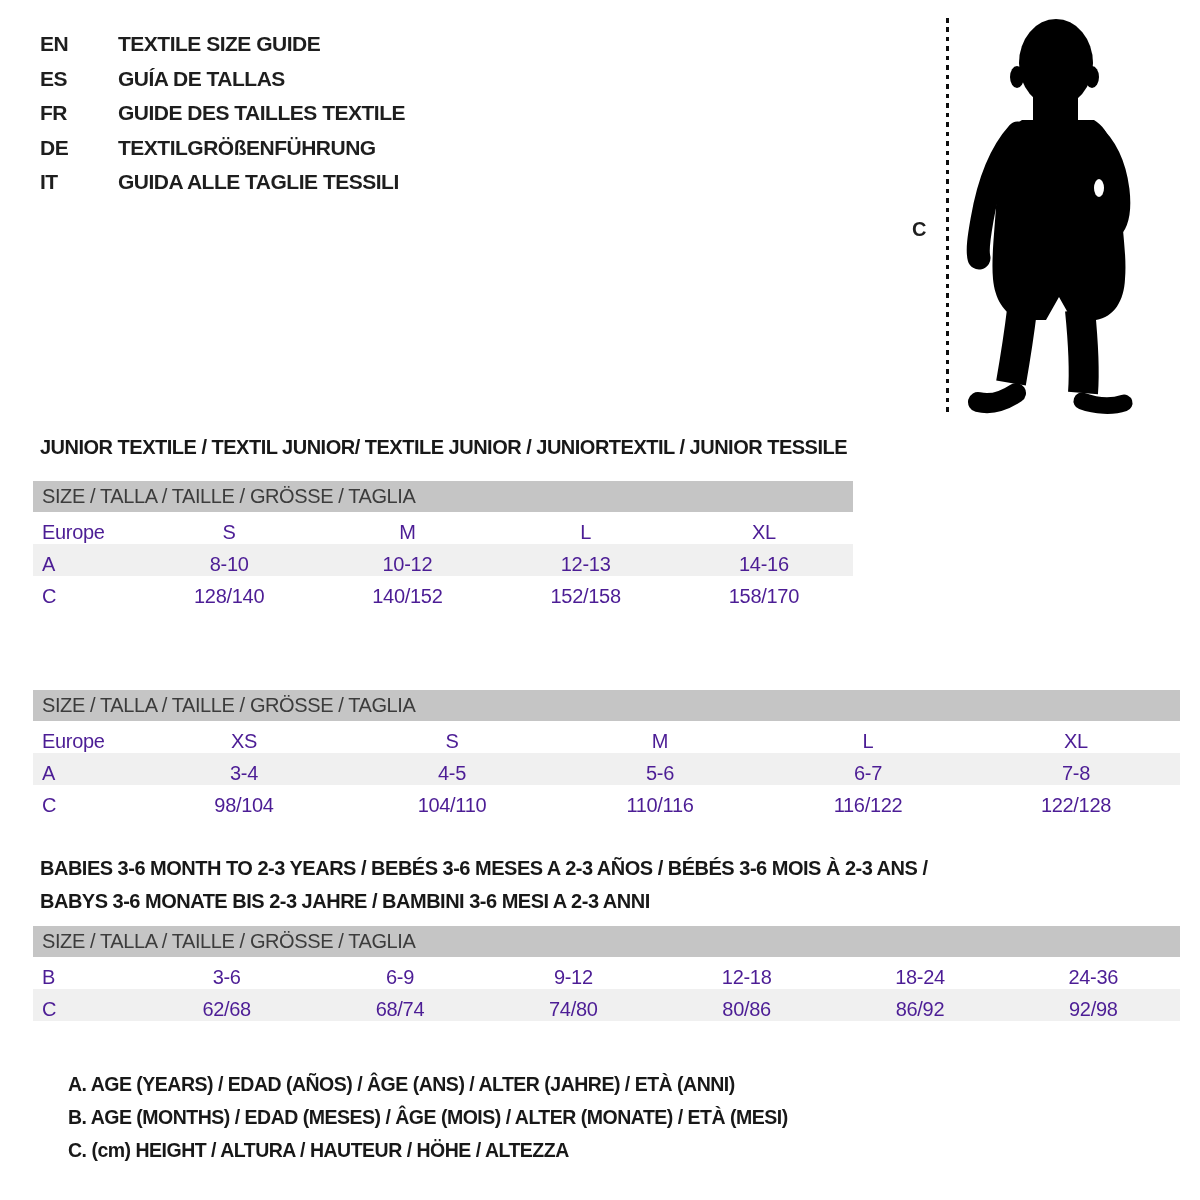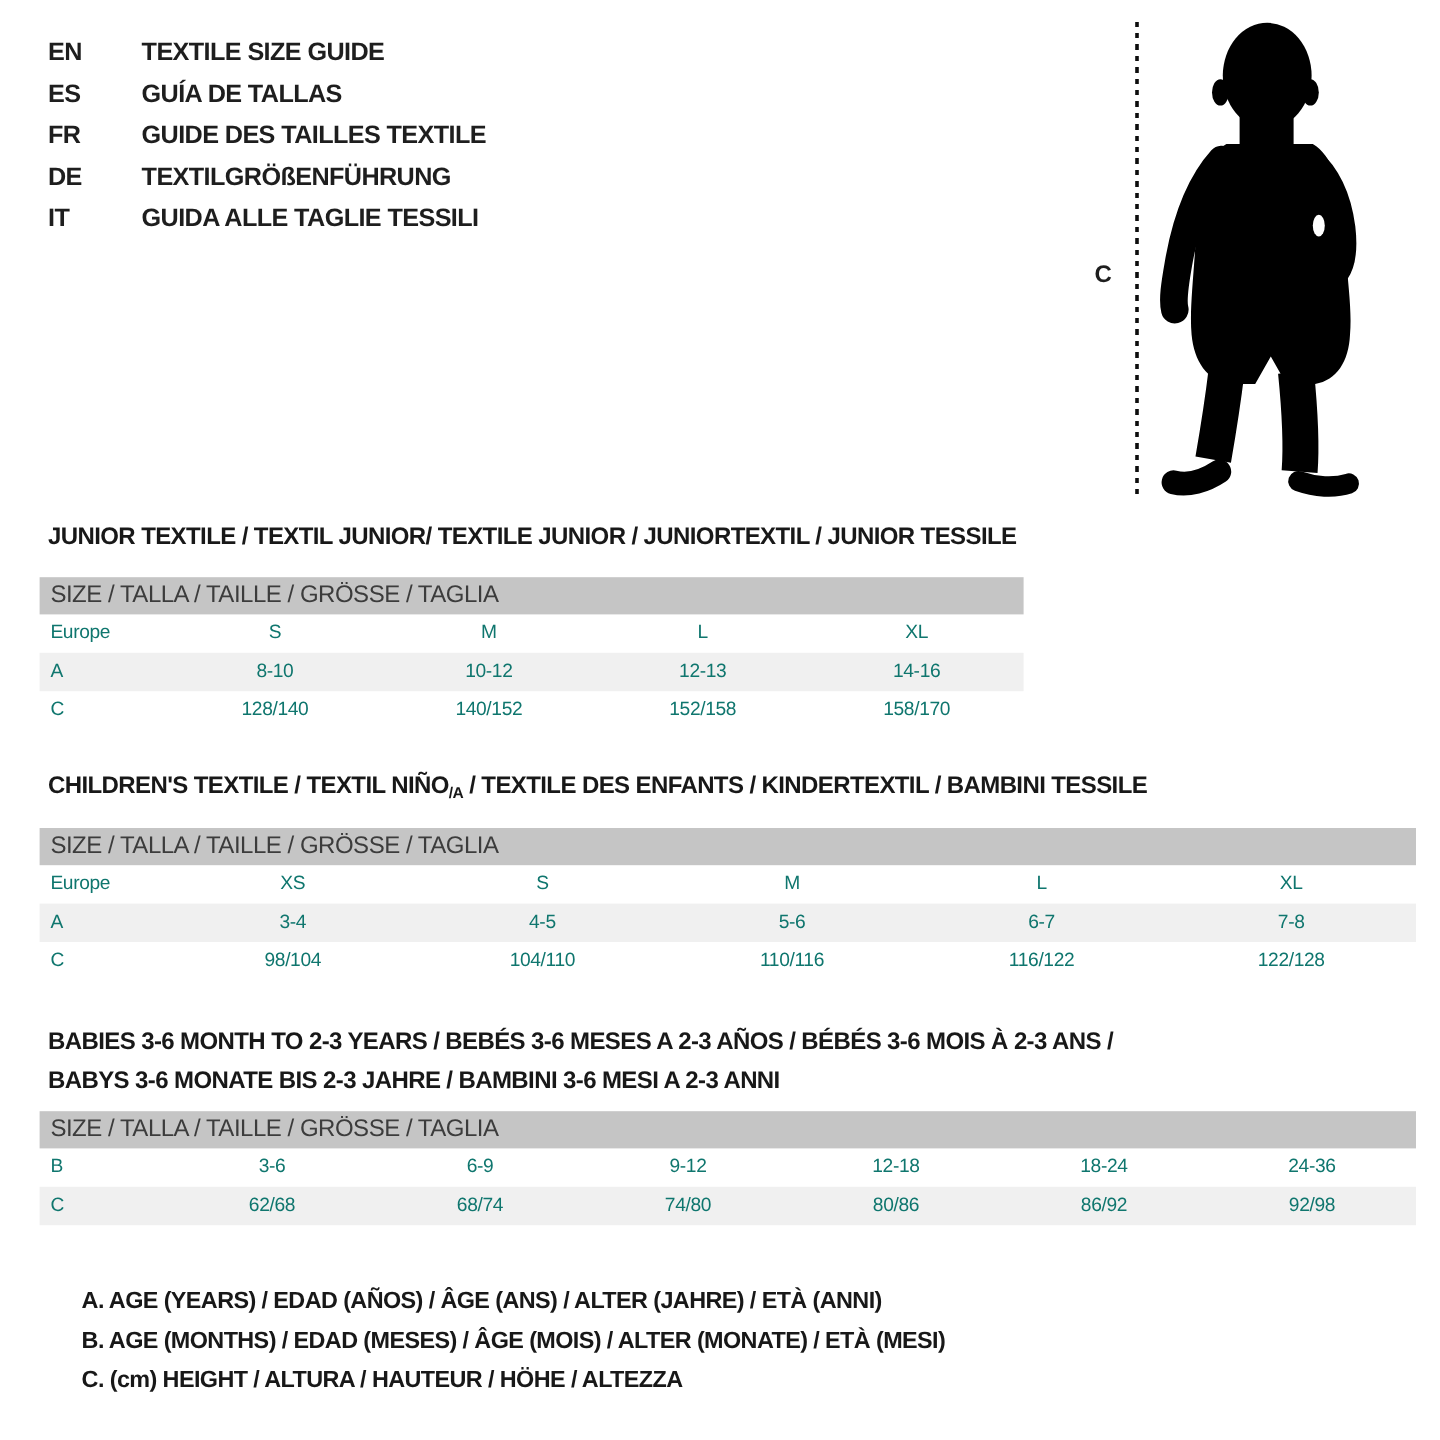--- a/index.html
+++ b/index.html
@@ -31,21 +31,21 @@
   .babies-heading { line-height:33px; }
 
   
   .size-table { position:absolute; left:33px; }
   .size-bar {
     height:31px; background:#c5c5c5; display:flex; align-items:center;
     padding-left:9px; box-sizing:border-box; font-size:20px; color:#3c3c3c;
     letter-spacing:-0.4px;
     text-align:center;
   }
-  .trow { display:flex; height:32px; align-items:center; font-size:16px; color:#0f766e; letter-spacing:-0.3px; }
+  .trow { display:flex; height:32px; align-items:flex-end; font-size:20px; color:#4c1d95; letter-spacing:-0.3px; }
   .trow.alt { background:#f0f0f0; }
   .tlabel { width:107px; padding-left:9px; box-sizing:border-box; flex:none; }
   .tcell { flex:1; text-align:center; }
 
   
   .legend { position:absolute; left:40px; top:1068px; line-height:33px; }
   .legend-line { font-size:19.5px; font-weight:bold; letter-spacing:-0.5px; white-space:nowrap; color:#181818;margin-left:28px; }
 </style>
 </head>
 <body>
@@ -115,23 +115,20 @@
     </div>
     <div class="trow">
       <span class="tlabel">C</span>
       <span class="tcell">128/140</span>
       <span class="tcell">140/152</span>
       <span class="tcell">152/158</span>
       <span class="tcell">158/170</span>
     </div>
   </div>
 
-  <div class="sec-heading" style="top:644px;">
-    <span>CHILDREN'S TEXTILE / TEXTIL NIÑO</span><span class="sub">/A</span><span> / TEXTILE DES ENFANTS / KINDERTEXTIL / BAMBINI TESSILE</span>
-  </div>
   <div class="size-table" style="top:690px; width:1147px;">
     <div class="size-bar">SIZE / TALLA / TAILLE / GRÖSSE / TAGLIA</div>
     <div class="trow">
       <span class="tlabel">Europe</span>
       <span class="tcell">XS</span>
       <span class="tcell">S</span>
       <span class="tcell">M</span>
       <span class="tcell">L</span>
       <span class="tcell">XL</span>
     </div>

